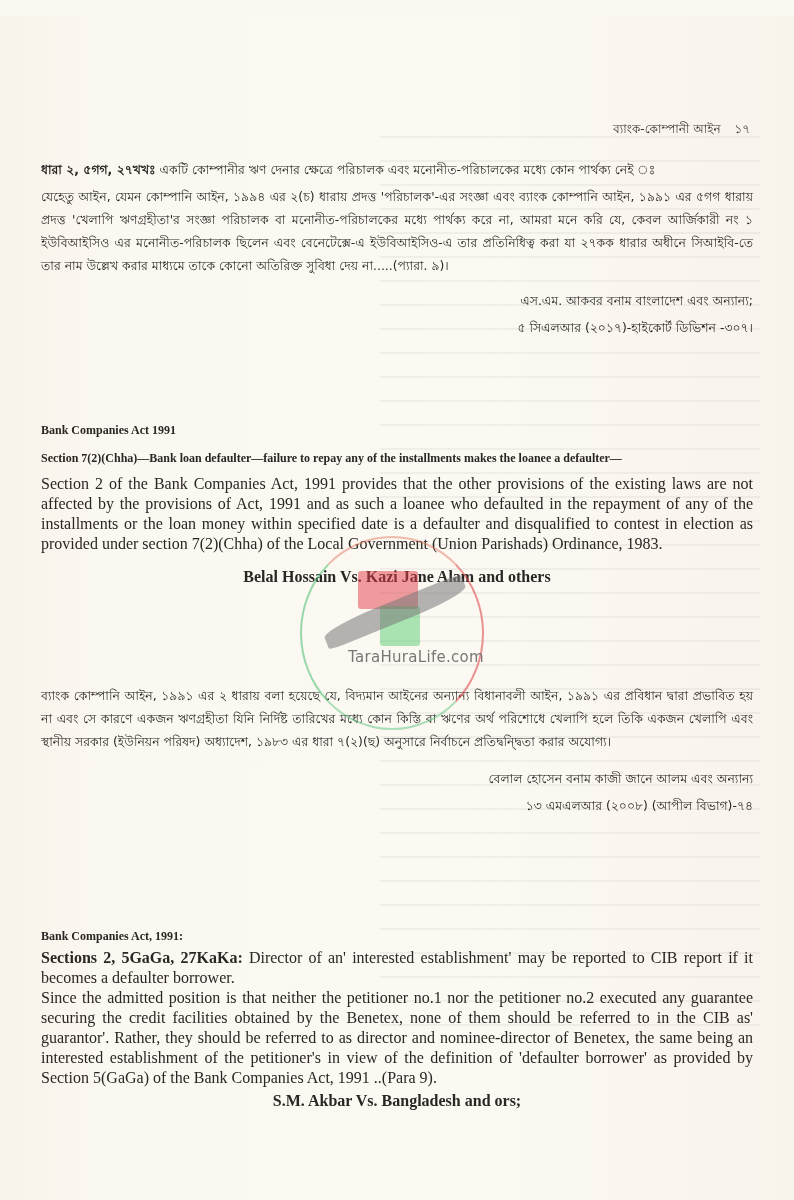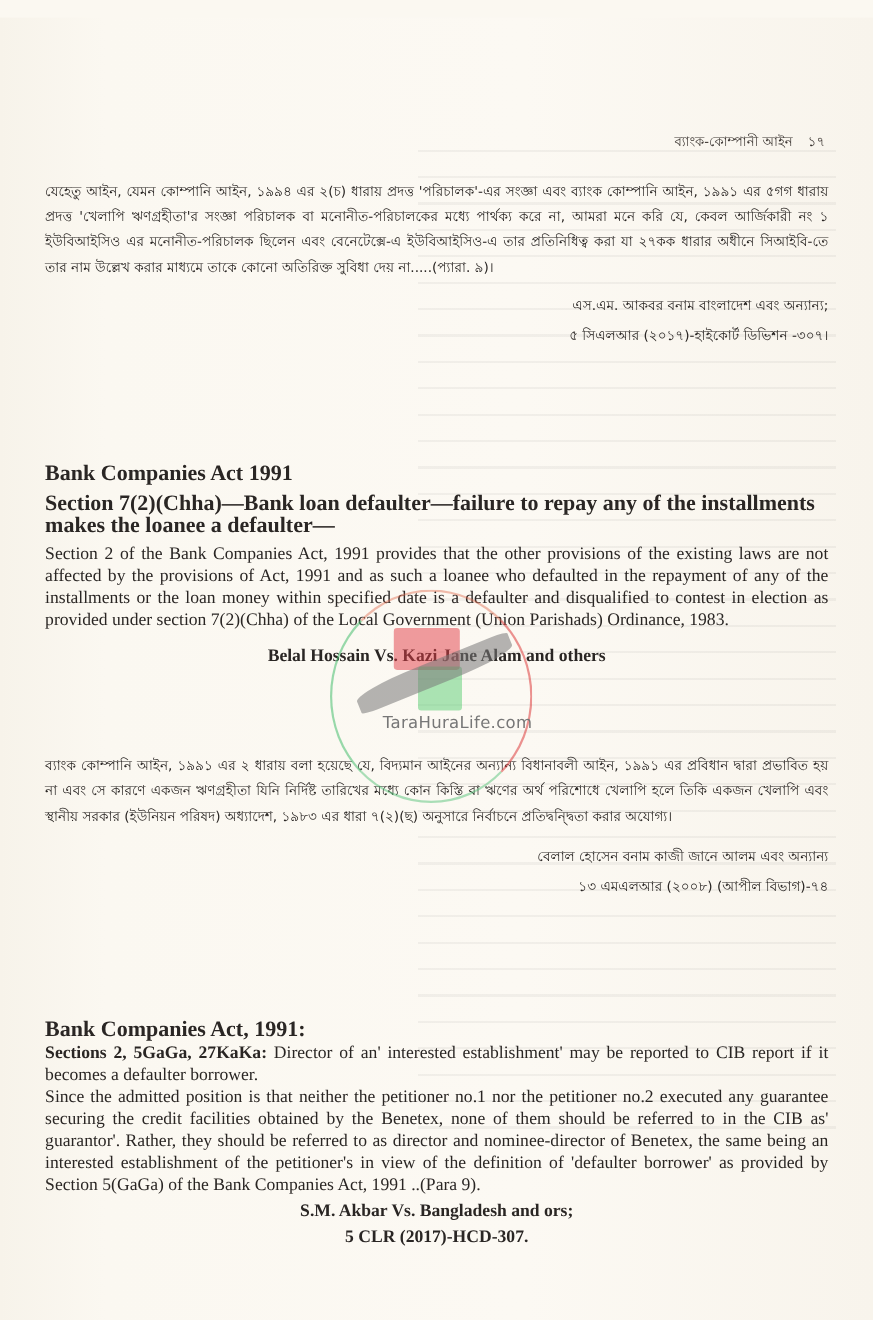--- a/index.html
+++ b/index.html
@@ -22,21 +22,21 @@
   }
   .header {
     position:absolute; top:104px; right:44px;
     font-family:"DejaVu Sans", sans-serif; font-size:12px; color:#3a3430;
   }
   .header .pg { margin-left:10px; }
   .content { position:absolute; left:41px; width:712px; }
   .bn { font-family:"DejaVu Sans", sans-serif; font-size:12.4px; line-height:23px; text-align:justify; }
   .bn b { font-weight:bold; }
   .en { font-size:16px; line-height:20px; text-align:justify; }
-  .en-head { font-size:20px; font-weight:bold; line-height:20px; }
+  .en-head { font-size:12px; font-weight:bold; line-height:20px; }
   .cite-bn { font-family:"DejaVu Sans", sans-serif; font-size:12.4px; line-height:23px; text-align:right; }
   .cite-en { font-size:16px; font-weight:bold; line-height:21px; text-align:center; }
   .wm {
     position:absolute; left:300px; top:520px; width:180px; height:190px;
     border-radius:50%;
     border-left:2px solid rgba(70,190,110,0.55);
     border-top:2px solid rgba(225,110,80,0.45);
     border-right:2px solid rgba(220,60,60,0.55);
     border-bottom:2px solid rgba(70,190,110,0.45);
     pointer-events:none;
@@ -54,20 +54,23 @@
 
 <div class="page">
   <div class="ghost"></div>
 
   <div class="header">
     <span>ব্যাংক-কোম্পানী আইন</span>
     <span class="pg">১৭</span>
   </div>
 
   <div class="content" style="top:142px;">
+    <div class="bn">
+      <b>ধারা ২, ৫গগ, ২৭খখঃ</b><span> একটি কোম্পানীর ঋণ দেনার ক্ষেত্রে পরিচালক এবং মনোনীত-পরিচালকের মধ্যে কোন পার্থক্য নেই ঃ</span>
+    </div>
     <div class="bn" style="margin-top:4px;">যেহেতু আইন, যেমন কোম্পানি আইন, ১৯৯৪ এর ২(চ) ধারায় প্রদত্ত 'পরিচালক'-এর সংজ্ঞা এবং ব্যাংক কোম্পানি আইন, ১৯৯১ এর ৫গগ ধারায় প্রদত্ত 'খেলাপি ঋণগ্রহীতা'র সংজ্ঞা পরিচালক বা মনোনীত-পরিচালকের মধ্যে পার্থক্য করে না, আমরা মনে করি যে, কেবল আর্জিকারী নং ১ ইউবিআইসিও এর মনোনীত-পরিচালক ছিলেন এবং বেনেটেক্সে-এ ইউবিআইসিও-এ তার প্রতিনিধিত্ব করা যা ২৭কক ধারার অধীনে সিআইবি-তে তার নাম উল্লেখ করার মাধ্যমে তাকে কোনো অতিরিক্ত সুবিধা দেয় না.....(প্যারা. ৯)।</div>
     <div class="cite-bn" style="margin-top:12px;">এস.এম. আকবর বনাম বাংলাদেশ এবং অন্যান্য;</div>
     <div class="cite-bn" style="margin-top:4px;">৫ সিএলআর (২০১৭)-হাইকোর্ট ডিভিশন -৩০৭।</div>
   </div>
 
   <div class="content" style="top:404px;">
     <div class="en-head">Bank Companies Act 1991</div>
     <div class="en-head" style="margin-top:8px;">Section 7(2)(Chha)—Bank loan defaulter—failure to repay any of the installments makes the loanee a defaulter—</div>
     <div class="en" style="margin-top:6px;">Section 2 of the Bank Companies Act, 1991 provides that the other provisions of the existing laws are not affected by the provisions of Act, 1991 and as such a loanee who defaulted in the repayment of any of the installments or the loan money within specified date is a defaulter and disqualified to contest in election as provided under section 7(2)(Chha) of the Local Government (Union Parishads) Ordinance, 1983.</div>
     <div class="cite-en" style="margin-top:12px;">Belal Hossain Vs. Kazi Jane Alam and others</div>
@@ -79,21 +82,20 @@
     <div class="cite-bn" style="margin-top:4px;">১৩ এমএলআর (২০০৮) (আপীল বিভাগ)-৭৪</div>
   </div>
 
   <div class="content" style="top:910px;">
     <div class="en-head">Bank Companies Act, 1991:</div>
     <div class="en" style="margin-top:2px;">
       <b>Sections 2, 5GaGa, 27KaKa:</b><span> Director of an' interested establishment' may be reported to CIB report if it becomes a defaulter borrower.</span>
     </div>
     <div class="en">Since the admitted position is that neither the petitioner no.1 nor the petitioner no.2 executed any guarantee securing the credit facilities obtained by the Benetex, none of them should be referred to in the CIB as' guarantor'. Rather, they should be referred to as director and nominee-director of Benetex, the same being an interested establishment of the petitioner's in view of the definition of 'defaulter borrower' as provided by Section 5(GaGa) of the Bank Companies Act, 1991 ..(Para 9).</div>
     <div class="cite-en" style="margin-top:2px;">S.M. Akbar Vs. Bangladesh and ors;</div>
-    <div class="cite-en" style="margin-top:3px;">5 CLR (2017)-HCD-307.</div>
   </div>
 
   <div class="wm"></div>
   <div class="wm-red"></div>
   <div class="wm-green"></div>
   <div class="wm-swoosh"></div>
   <div class="wm-text">TaraHuraLife.com</div>
 </div>
 
 </body></html>

